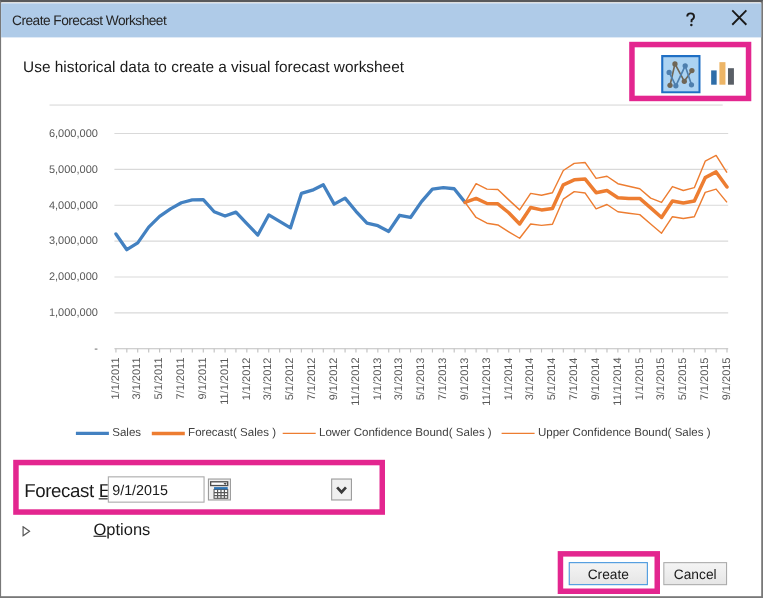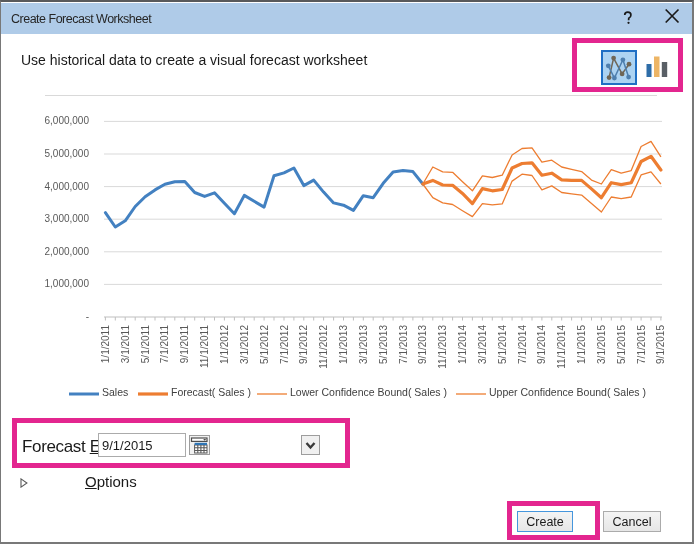--- a/index.html
+++ b/index.html
@@ -26,21 +26,21 @@
   #calbtn{position:absolute;left:188px;top:433px;width:21px;height:20px;border:1px solid #9d9d9d;
           box-sizing:border-box;background:#f1f1f1;}
   #timebox{position:absolute;left:219px;top:431px;width:101px;height:24px;border:1px solid #ababab;
            box-sizing:border-box;background:#fff;font-size:12.5px;color:#1a1a1a;padding:4px 0 0 6px;white-space:nowrap;}
   #ddbtn{position:absolute;left:300px;top:433px;width:19px;height:20px;border:1px solid #9d9d9d;
          box-sizing:border-box;background:#f0f0f0;}
   #options{position:absolute;left:36px;top:471px;font-size:15px;color:#1a1a1a;margin-left:48px;}
   #opttri{position:absolute;left:19px;top:476px;}
   .btn{position:absolute;top:509px;height:21px;box-sizing:border-box;text-align:center;
        font-size:12.5px;color:#1a1a1a;padding-top:3px;background:linear-gradient(#f4f4f4,#e6e6e6);}
-  #create{left:516px;width:56px;border:1px solid #4596dd;}
+  #create{left:516px;width:72px;border:1px solid #4596dd;}
   #cancel{left:602px;width:58px;border:1px solid #ababab;}
   u{text-decoration:underline;}
 </style>
 </head>
 <body>
 <div id="dlg">
   <div id="titlebar">
     <div id="title">Create Forecast Worksheet</div>
     <svg class="abs" style="left:621px;top:8px;" width="12" height="14" viewBox="0 0 14 16">
       <path d="M3.2 4.4 Q3.2 1.2 6.8 1.2 Q10.4 1.2 10.4 4.6 Q10.4 7.2 7.9 8.2 L7.7 10.6" stroke="#1a1a1a" stroke-width="2" fill="none"></path>

